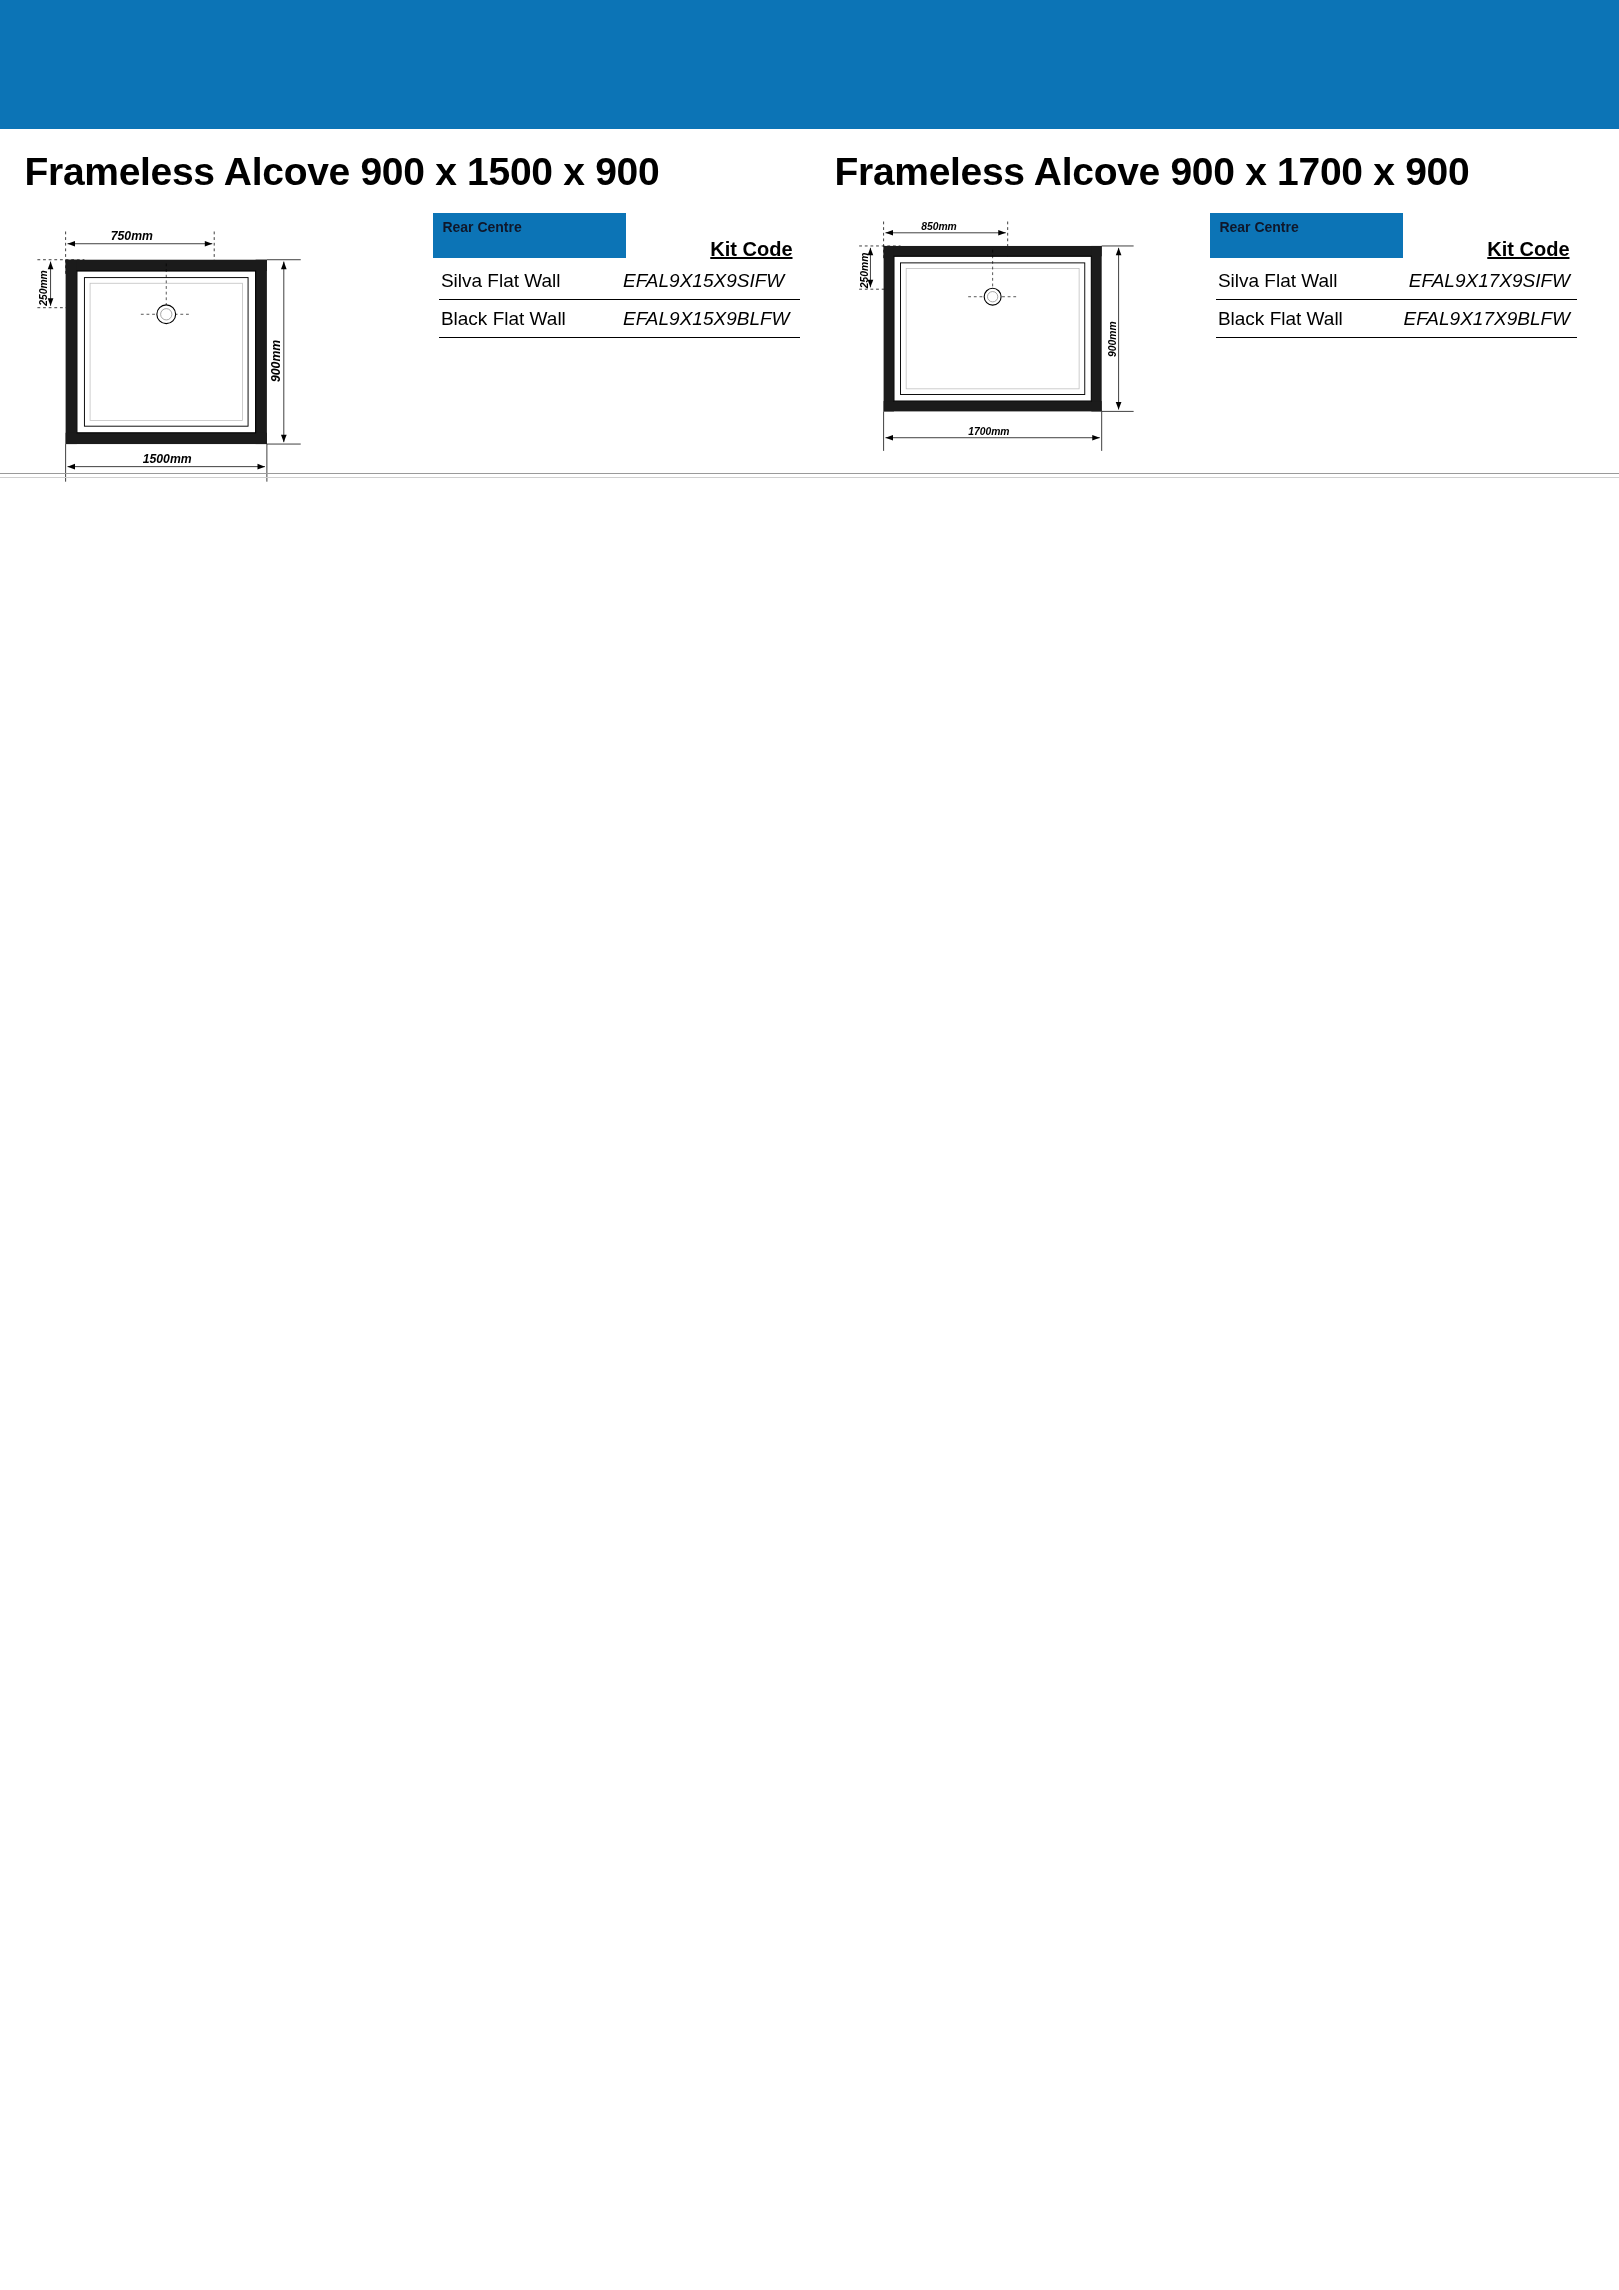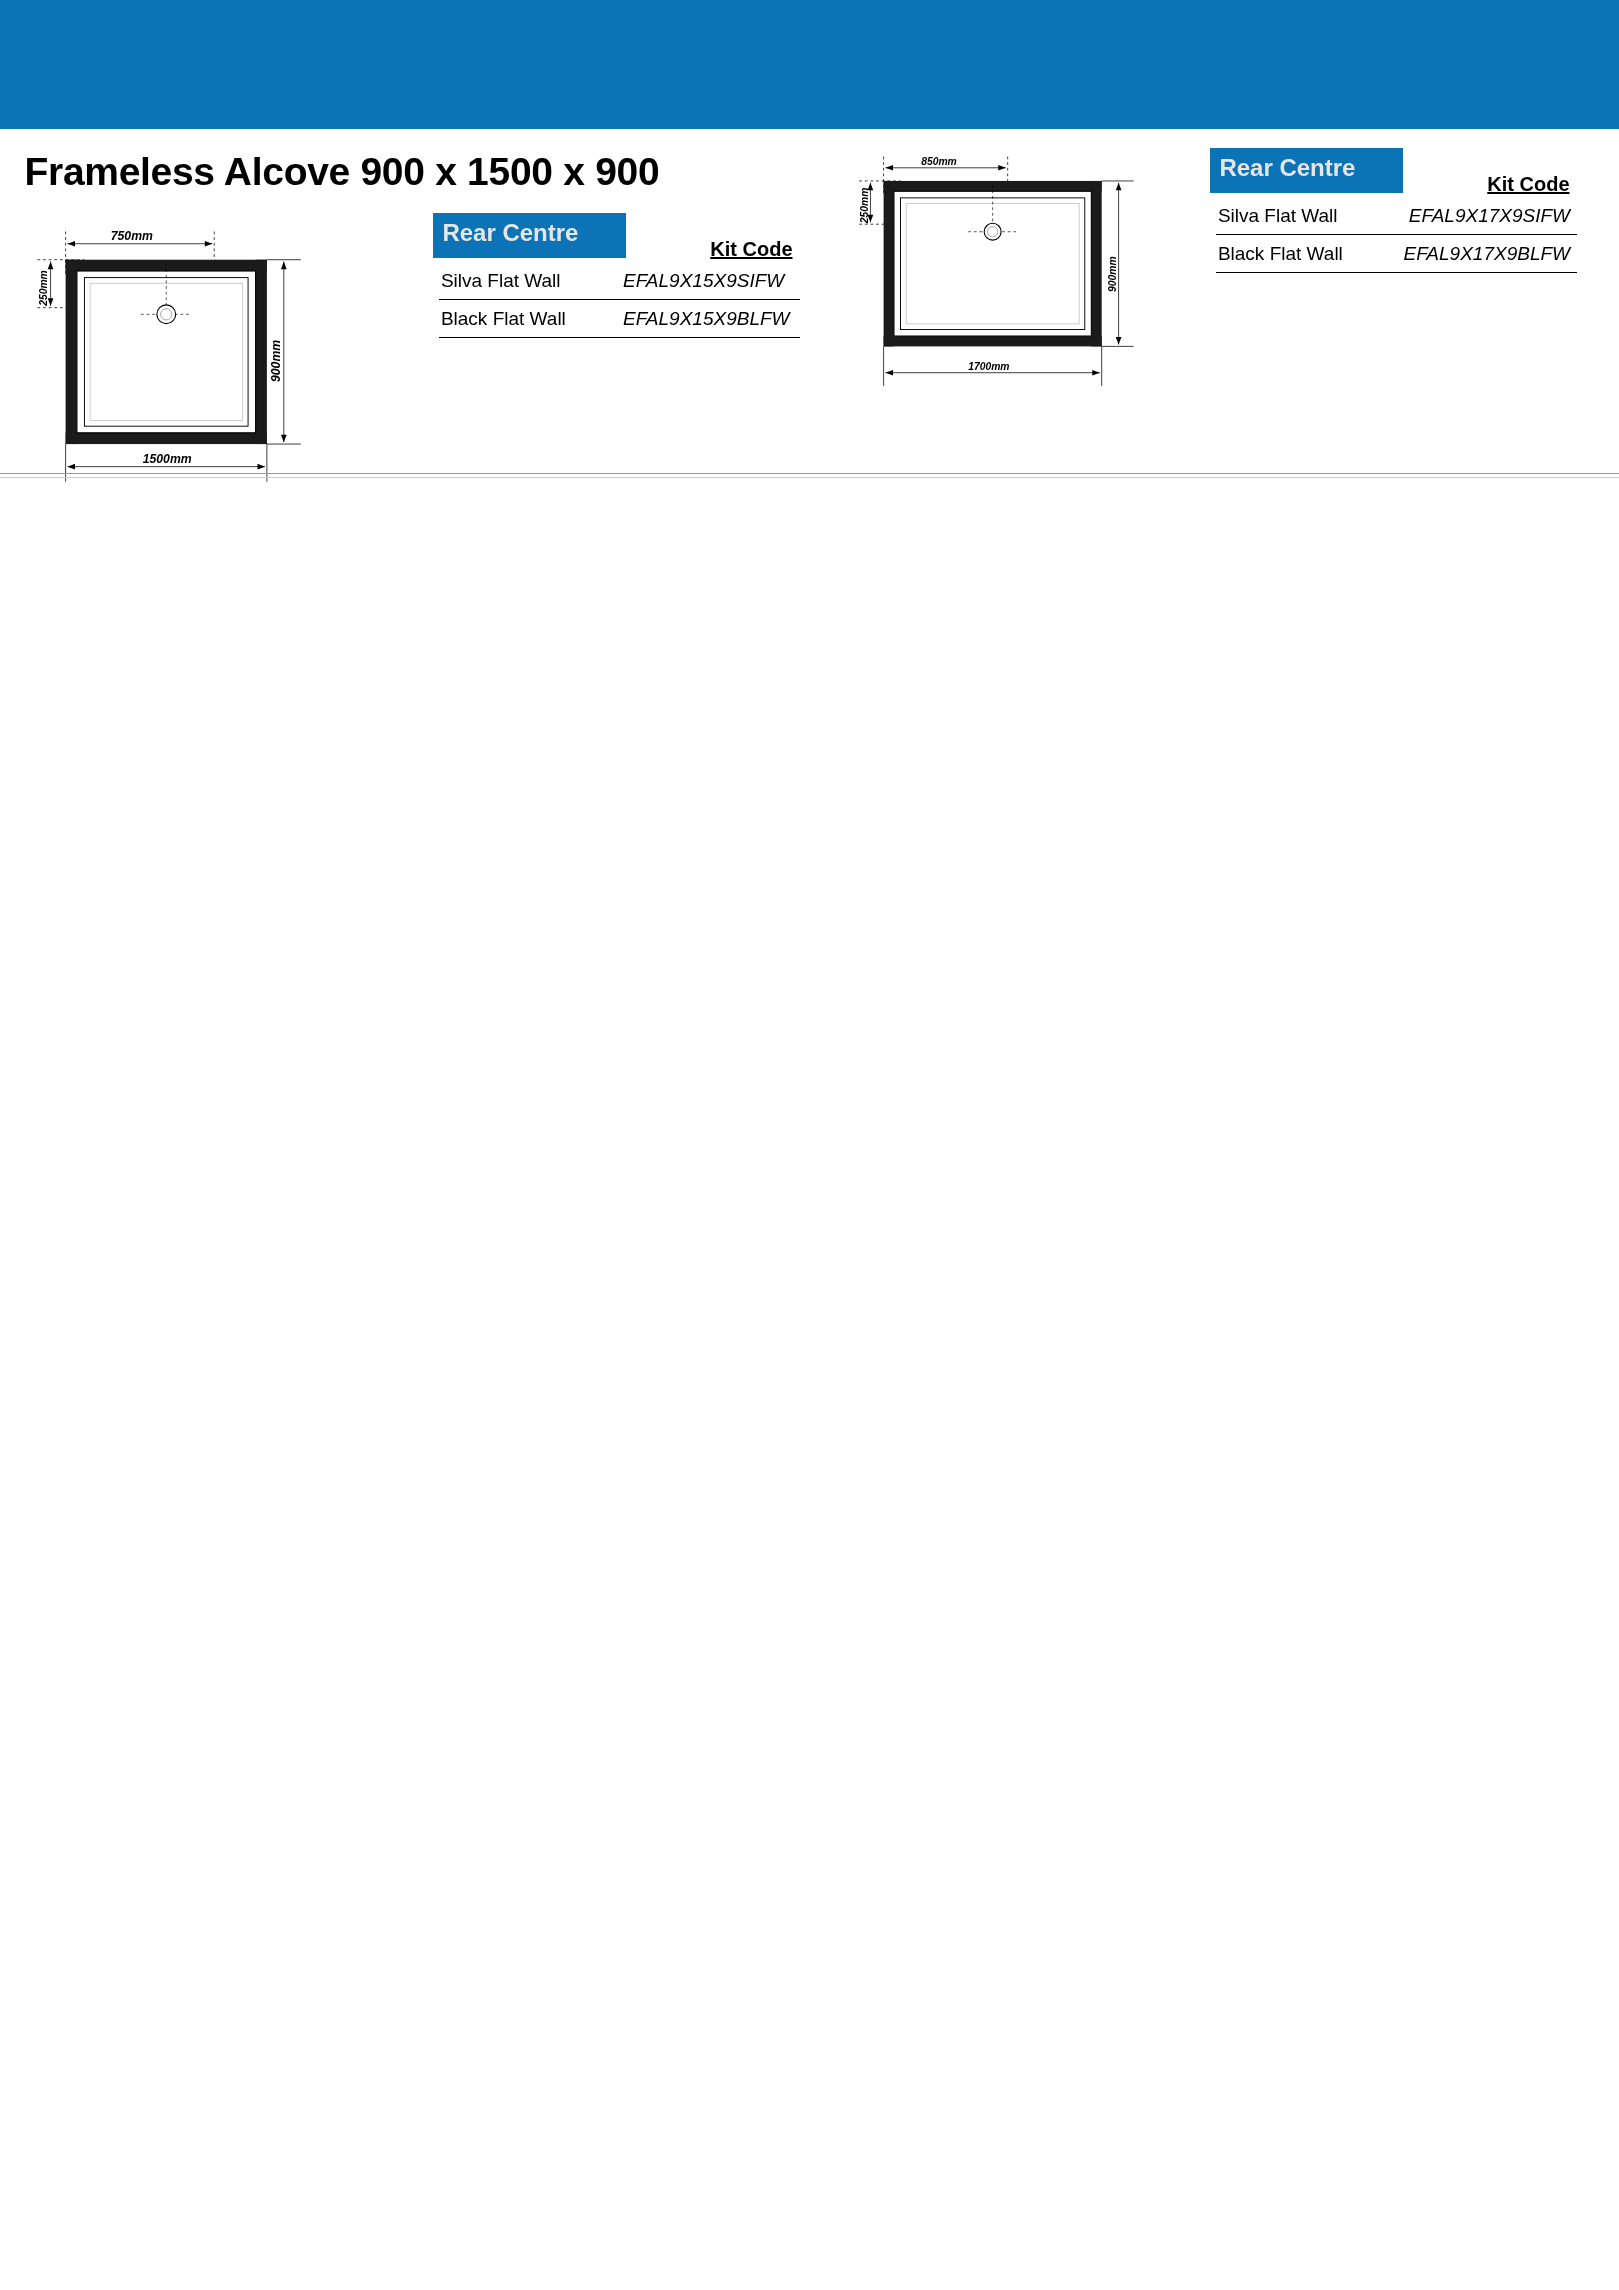--- a/index.html
+++ b/index.html
@@ -76,22 +76,22 @@
     position: relative;
     height: 49px;
   }
   .rear-centre-tag {
     position: absolute;
     left: 0;
     top: 0;
     width: 193px;
     height: 45px;
     background: #0c74b6;
-    color: #e5e5e5;
-    font-size: 24px;
+    color: #0f172a;
+    font-size: 14px;
     font-weight: bold;
     padding: 5.6px 0 0 9.4px;
     box-sizing: border-box;
   }
   .kit-code-label {
     position: absolute;
     right: 7.5px;
     top: 24.5px;
     font-size: 20px;
     font-weight: bold;
@@ -221,20 +221,21 @@
           <div class="tbl-row">
             <div class="r-name">Black Flat Wall</div>
             <div class="r-code">EFAL9X15X9BLFW</div>
           </div>
         </div>
 
       </div>
     </div>
 
     <div class="panel panel-right">
+      <div class="panel-title">Frameless Alcove 900 x 1700 x 900</div>
 
       <div class="panel-content">
 
         <div class="drawing draw-right">
           <svg width="358" height="282" viewBox="0 0 380 300">
 
             <g stroke="#000" stroke-width="0.8">
               <line x1="30" y1="8" x2="30" y2="50" stroke-dasharray="3,3"></line>
               <line x1="162" y1="8" x2="162" y2="62" stroke-dasharray="3,3"></line>
               <line x1="32" y1="20" x2="160" y2="20"></line>

